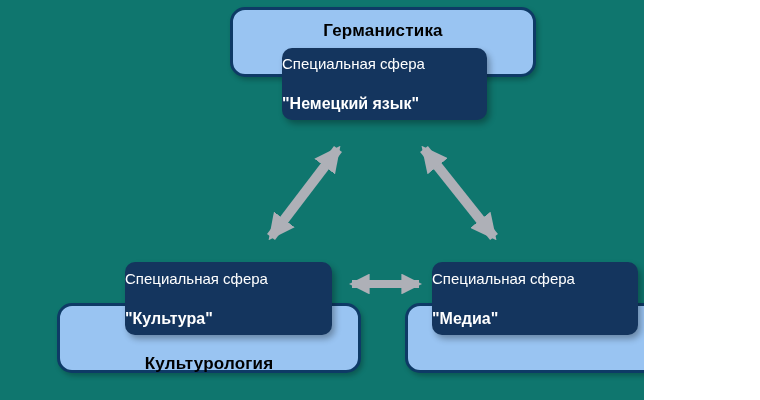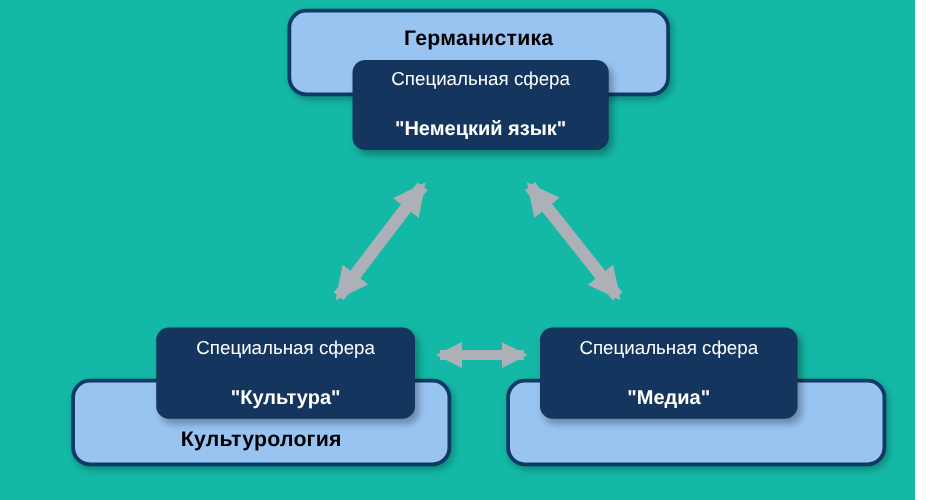--- a/index.html
+++ b/index.html
@@ -1,20 +1,20 @@
 <!DOCTYPE html>
 <html style="--light-fill: #99C4F2; --dark-fill: #14355E; --box-border: #0E3A66; --arrow: #AEB0B7; --discipline-text: #000000; --sphere-text: #FFFFFF;"><head>
 <meta charset="utf-8">
 <style>
   html, body { margin: 0; padding: 0; background: #ffffff; }
   .canvas {
     position: relative;
-    width: 732px;
+    width: 644px;
     height: 400px;
-    background: #14b8a6;
+    background: #0f766e;
     font-family: "Liberation Sans", sans-serif;
     overflow: hidden;
   }
   .light-box {
     position: absolute;
     box-sizing: border-box;
     background: var(--light-fill, #99C4F2);
     border: 3px solid var(--box-border, #0E3A66);
     border-radius: 15px;
     box-shadow: 2px 3px 5px rgba(0,0,0,0.25);
@@ -30,37 +30,37 @@
     letter-spacing: 0.2px;
   }
   .dark-box {
     position: absolute;
     box-sizing: border-box;
     background: var(--dark-fill, #14355E);
     border-radius: 10px;
     box-shadow: 3px 4px 6px rgba(0,0,0,0.30);
     display: flex;
     flex-direction: column;
-    align-items: center;
+    align-items: flex-start;
     justify-content: center;
     gap: 23px;
     color: var(--sphere-text, #FFFFFF);
     z-index: 4;
   }
   .sphere-label { font-size: 15px; font-weight: 400; }
   .sphere-value { font-size: 16px; font-weight: 700; }
 
   
   #top-light { left: 230px; top: 7px;  width: 306px; height: 70px; }
   #top-disc  { left: 230px; top: 21px; width: 306px; }
   #top-dark  { left: 282px; top: 48px; width: 205px; height: 72px; }
 
   
   #bl-light { left: 57px;  top: 303px; width: 304px; height: 70px; }
-  #bl-disc  { left: 57px;  top: 342px; width: 304px; }
+  #bl-disc  { left: 57px;  top: 354px; width: 304px; }
   #bl-dark  { left: 125px; top: 262px; width: 207px; height: 73px; }
 
   
   #br-light { left: 405px; top: 303px; width: 304px; height: 70px; }
   #br-disc  { left: 405px; top: 342px; width: 304px; }
   #br-dark  { left: 432px; top: 262px; width: 206px; height: 73px; }
 
   .arrows-layer { position: absolute; left: 0; top: 0; z-index: 3; }
   .arrows-layer line { stroke: var(--arrow, #AEB0B7); }
   .arrows-layer marker path { fill: var(--arrow, #AEB0B7); }

